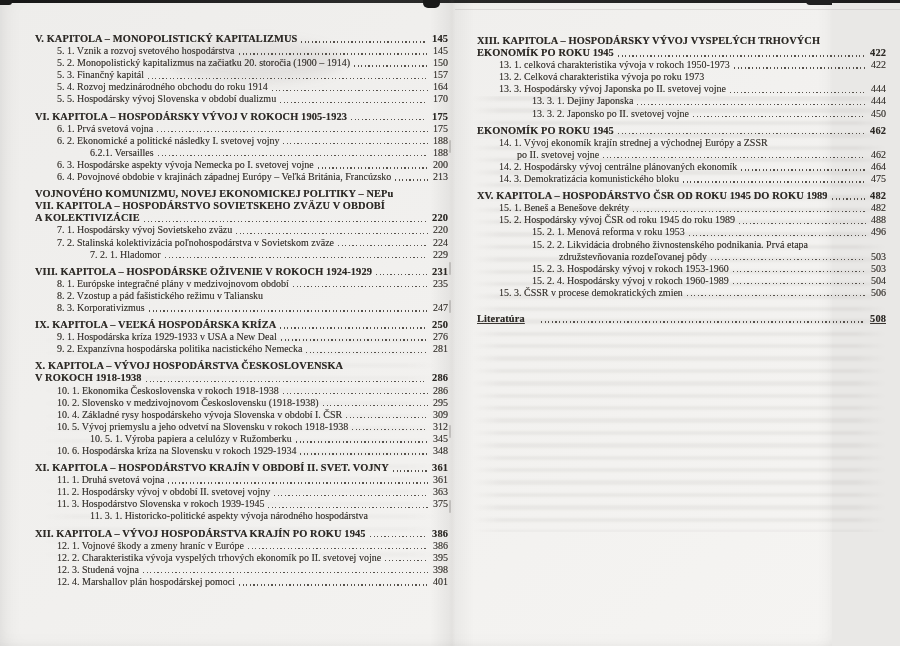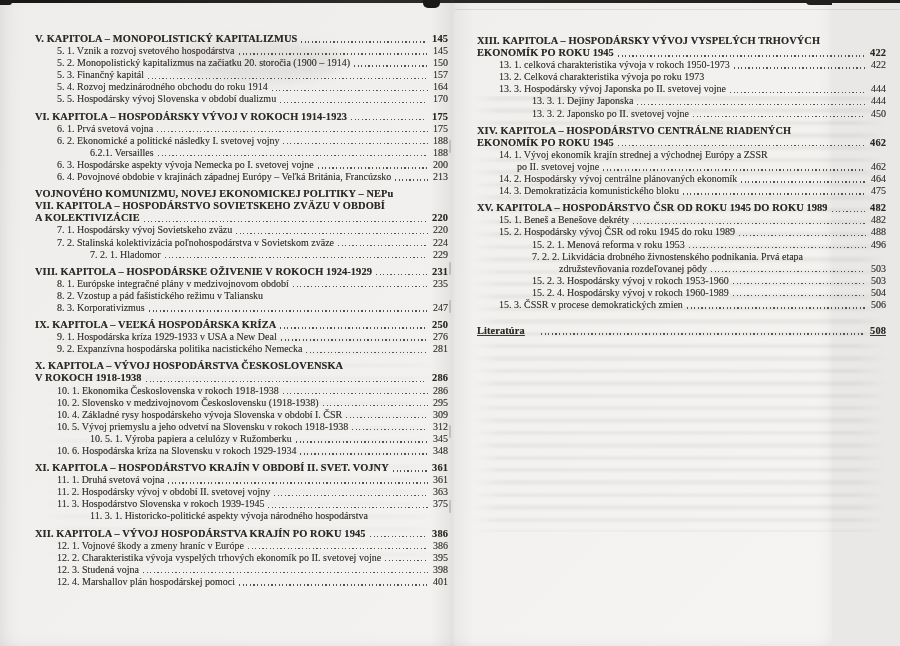--- a/index.html
+++ b/index.html
@@ -107,21 +107,21 @@
           <span class="pg">164</span>
         </div>
         <div class="row ind1">
           <span class="t">5. 5. Hospodársky vývoj Slovenska v období dualizmu</span>
           <span class="leader"></span>
           <span class="pg">170</span>
         </div>
       </div>
       <div class="block">
         <div class="row ind0 bold">
-          <span class="t">VI. KAPITOLA – HOSPODÁRSKY VÝVOJ V ROKOCH 1914-1923</span>
+          <span class="t">VI. KAPITOLA – HOSPODÁRSKY VÝVOJ V ROKOCH 1905-1923</span>
           <span class="leader"></span>
           <span class="pg">175</span>
         </div>
         <div class="row ind1">
           <span class="t">6. 1. Prvá svetová vojna</span>
           <span class="leader"></span>
           <span class="pg">175</span>
         </div>
         <div class="row ind1">
           <span class="t">6. 2. Ekonomické a politické následky I. svetovej vojny</span>
@@ -331,23 +331,20 @@
           <span class="pg">444</span>
         </div>
         <div class="row ind2">
           <span class="t">13. 3. 2. Japonsko po II. svetovej vojne</span>
           <span class="leader"></span>
           <span class="pg">450</span>
         </div>
       </div>
       <div class="block">
         <div class="row ind0 bold">
-          <span class="t">XIV. KAPITOLA – HOSPODÁRSTVO CENTRÁLNE RIADENÝCH</span>
-        </div>
-        <div class="row ind0 bold">
           <span class="t">EKONOMÍK PO ROKU 1945</span>
           <span class="leader"></span>
           <span class="pg">462</span>
         </div>
         <div class="row ind1">
           <span class="t">14. 1. Vývoj ekonomík krajín strednej a východnej Európy a ZSSR</span>
         </div>
         <div class="row ind3">
           <span class="t">po II. svetovej vojne</span>
           <span class="leader"></span>
@@ -379,21 +376,21 @@
           <span class="t">15. 2. Hospodársky vývoj ČSR od roku 1945 do roku 1989</span>
           <span class="leader"></span>
           <span class="pg">488</span>
         </div>
         <div class="row ind2">
           <span class="t">15. 2. 1. Menová reforma v roku 1953</span>
           <span class="leader"></span>
           <span class="pg">496</span>
         </div>
         <div class="row ind2">
-          <span class="t">7. 2. 2. Likvidácia drobného živnostenského podnikania. Prvá etapa</span>
+          <span class="t">15. 2. 2. Likvidácia drobného živnostenského podnikania. Prvá etapa</span>
         </div>
         <div class="row ind4">
           <span class="t">združstevňovania rozdeľovanej pôdy</span>
           <span class="leader"></span>
           <span class="pg">503</span>
         </div>
         <div class="row ind2">
           <span class="t">15. 2. 3. Hospodársky vývoj v rokoch 1953-1960</span>
           <span class="leader"></span>
           <span class="pg">503</span>

